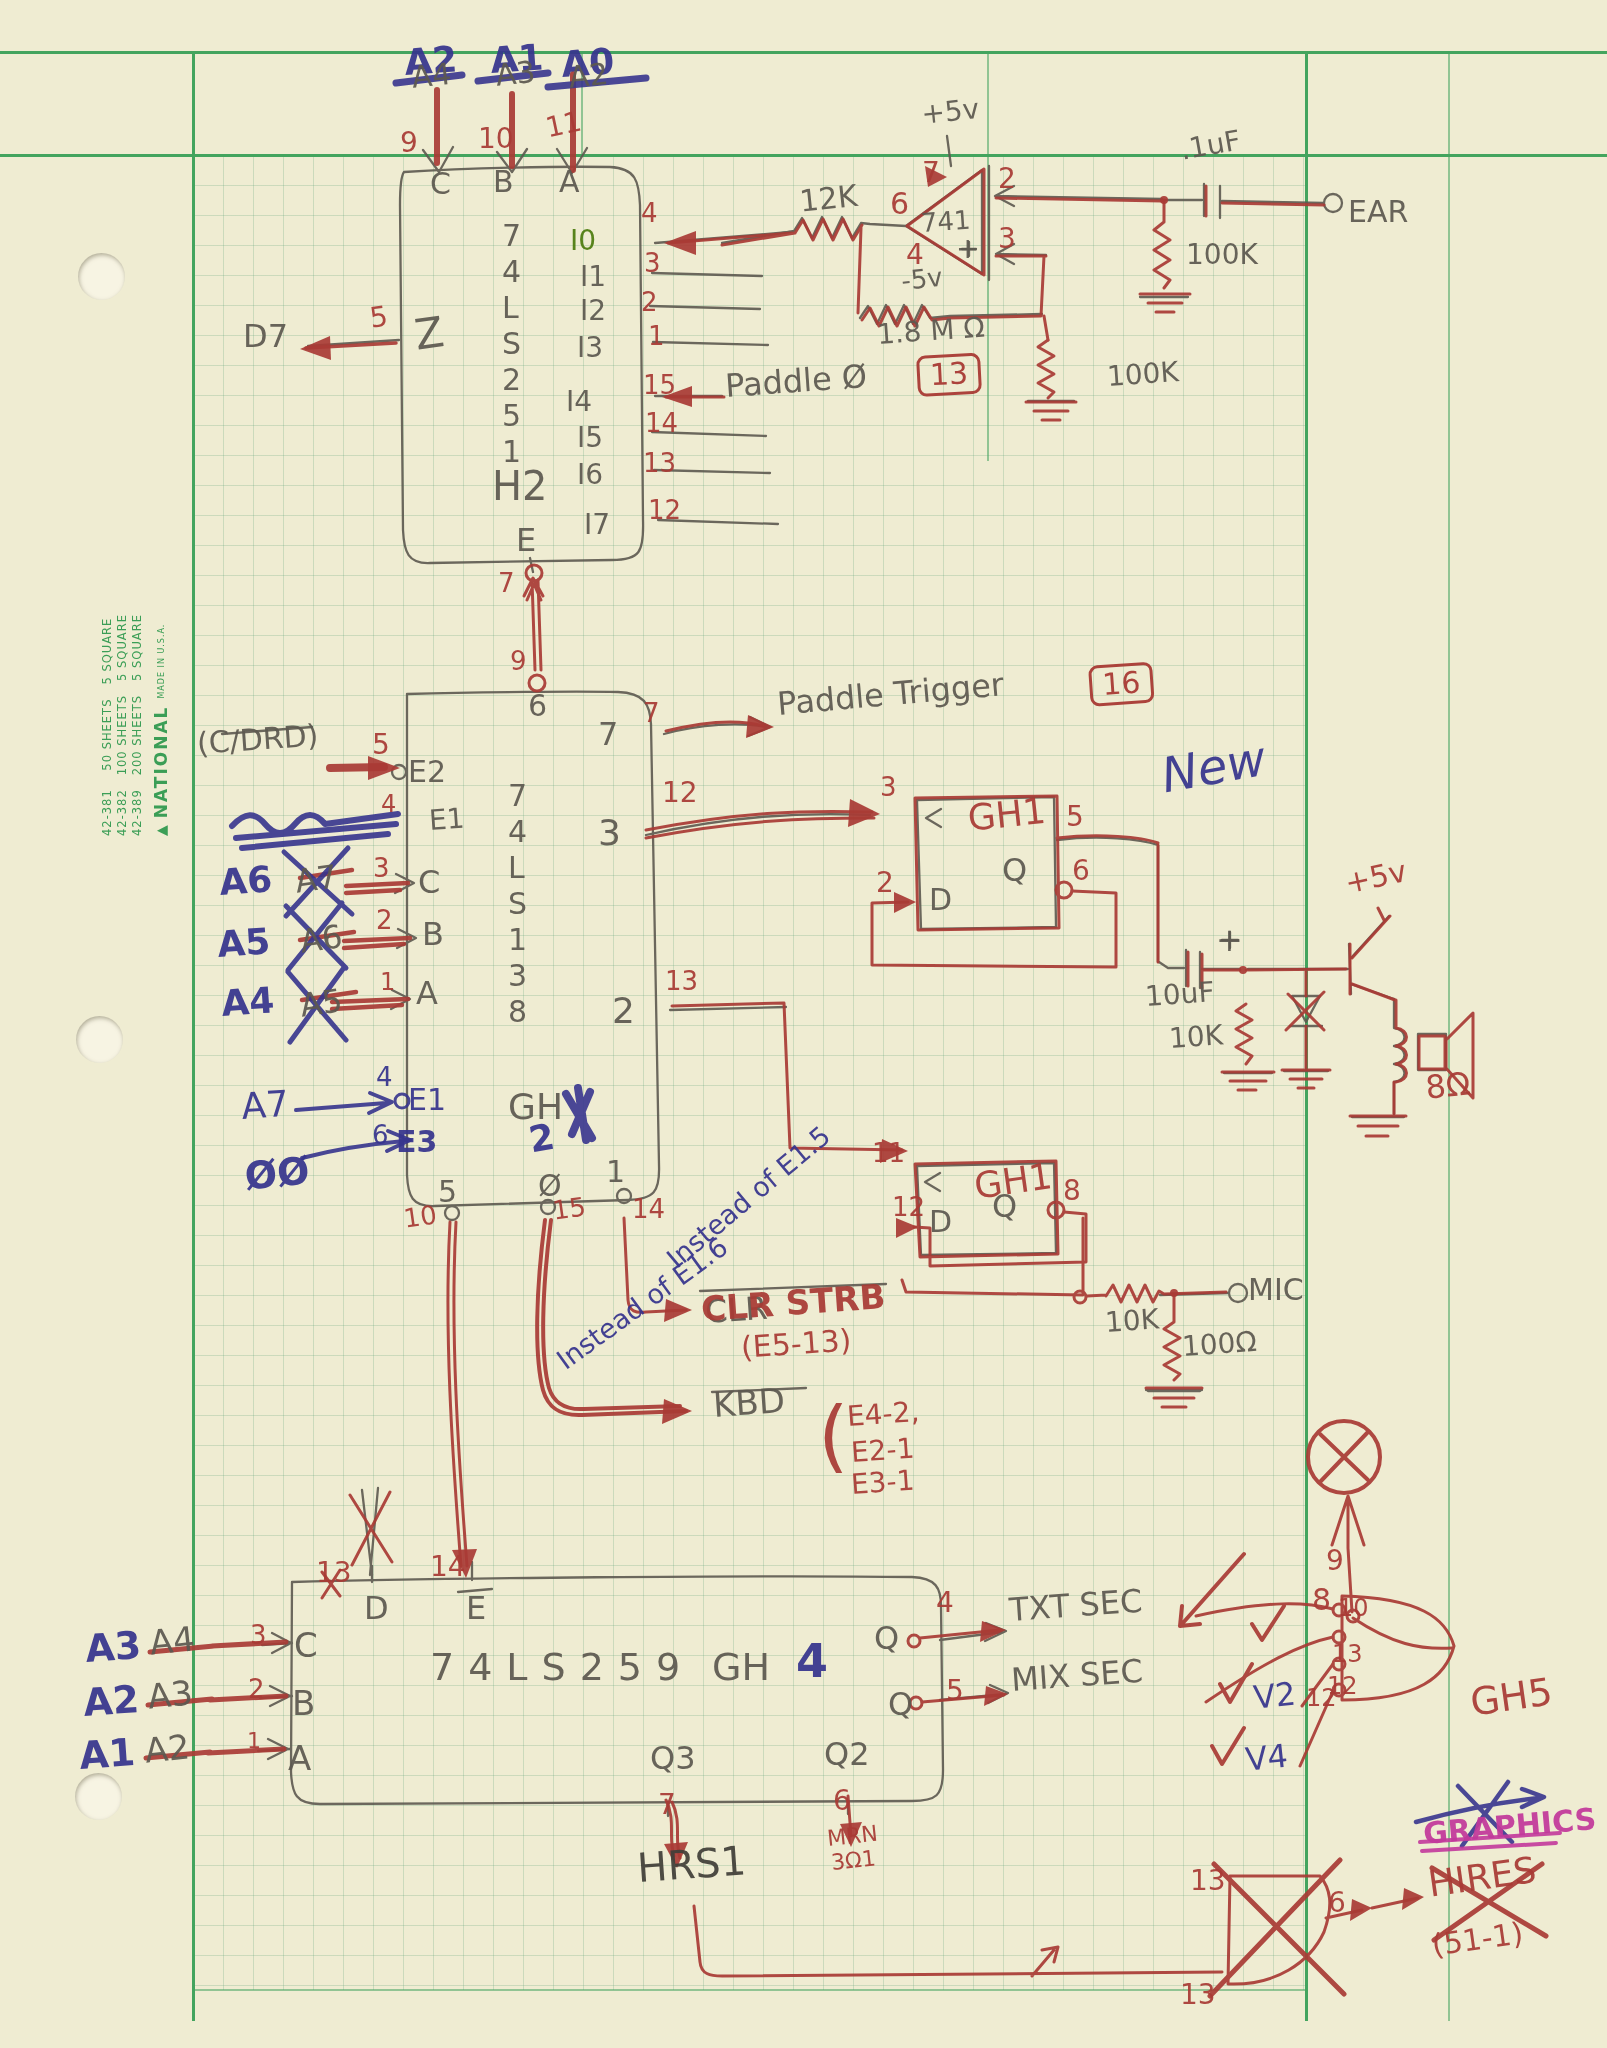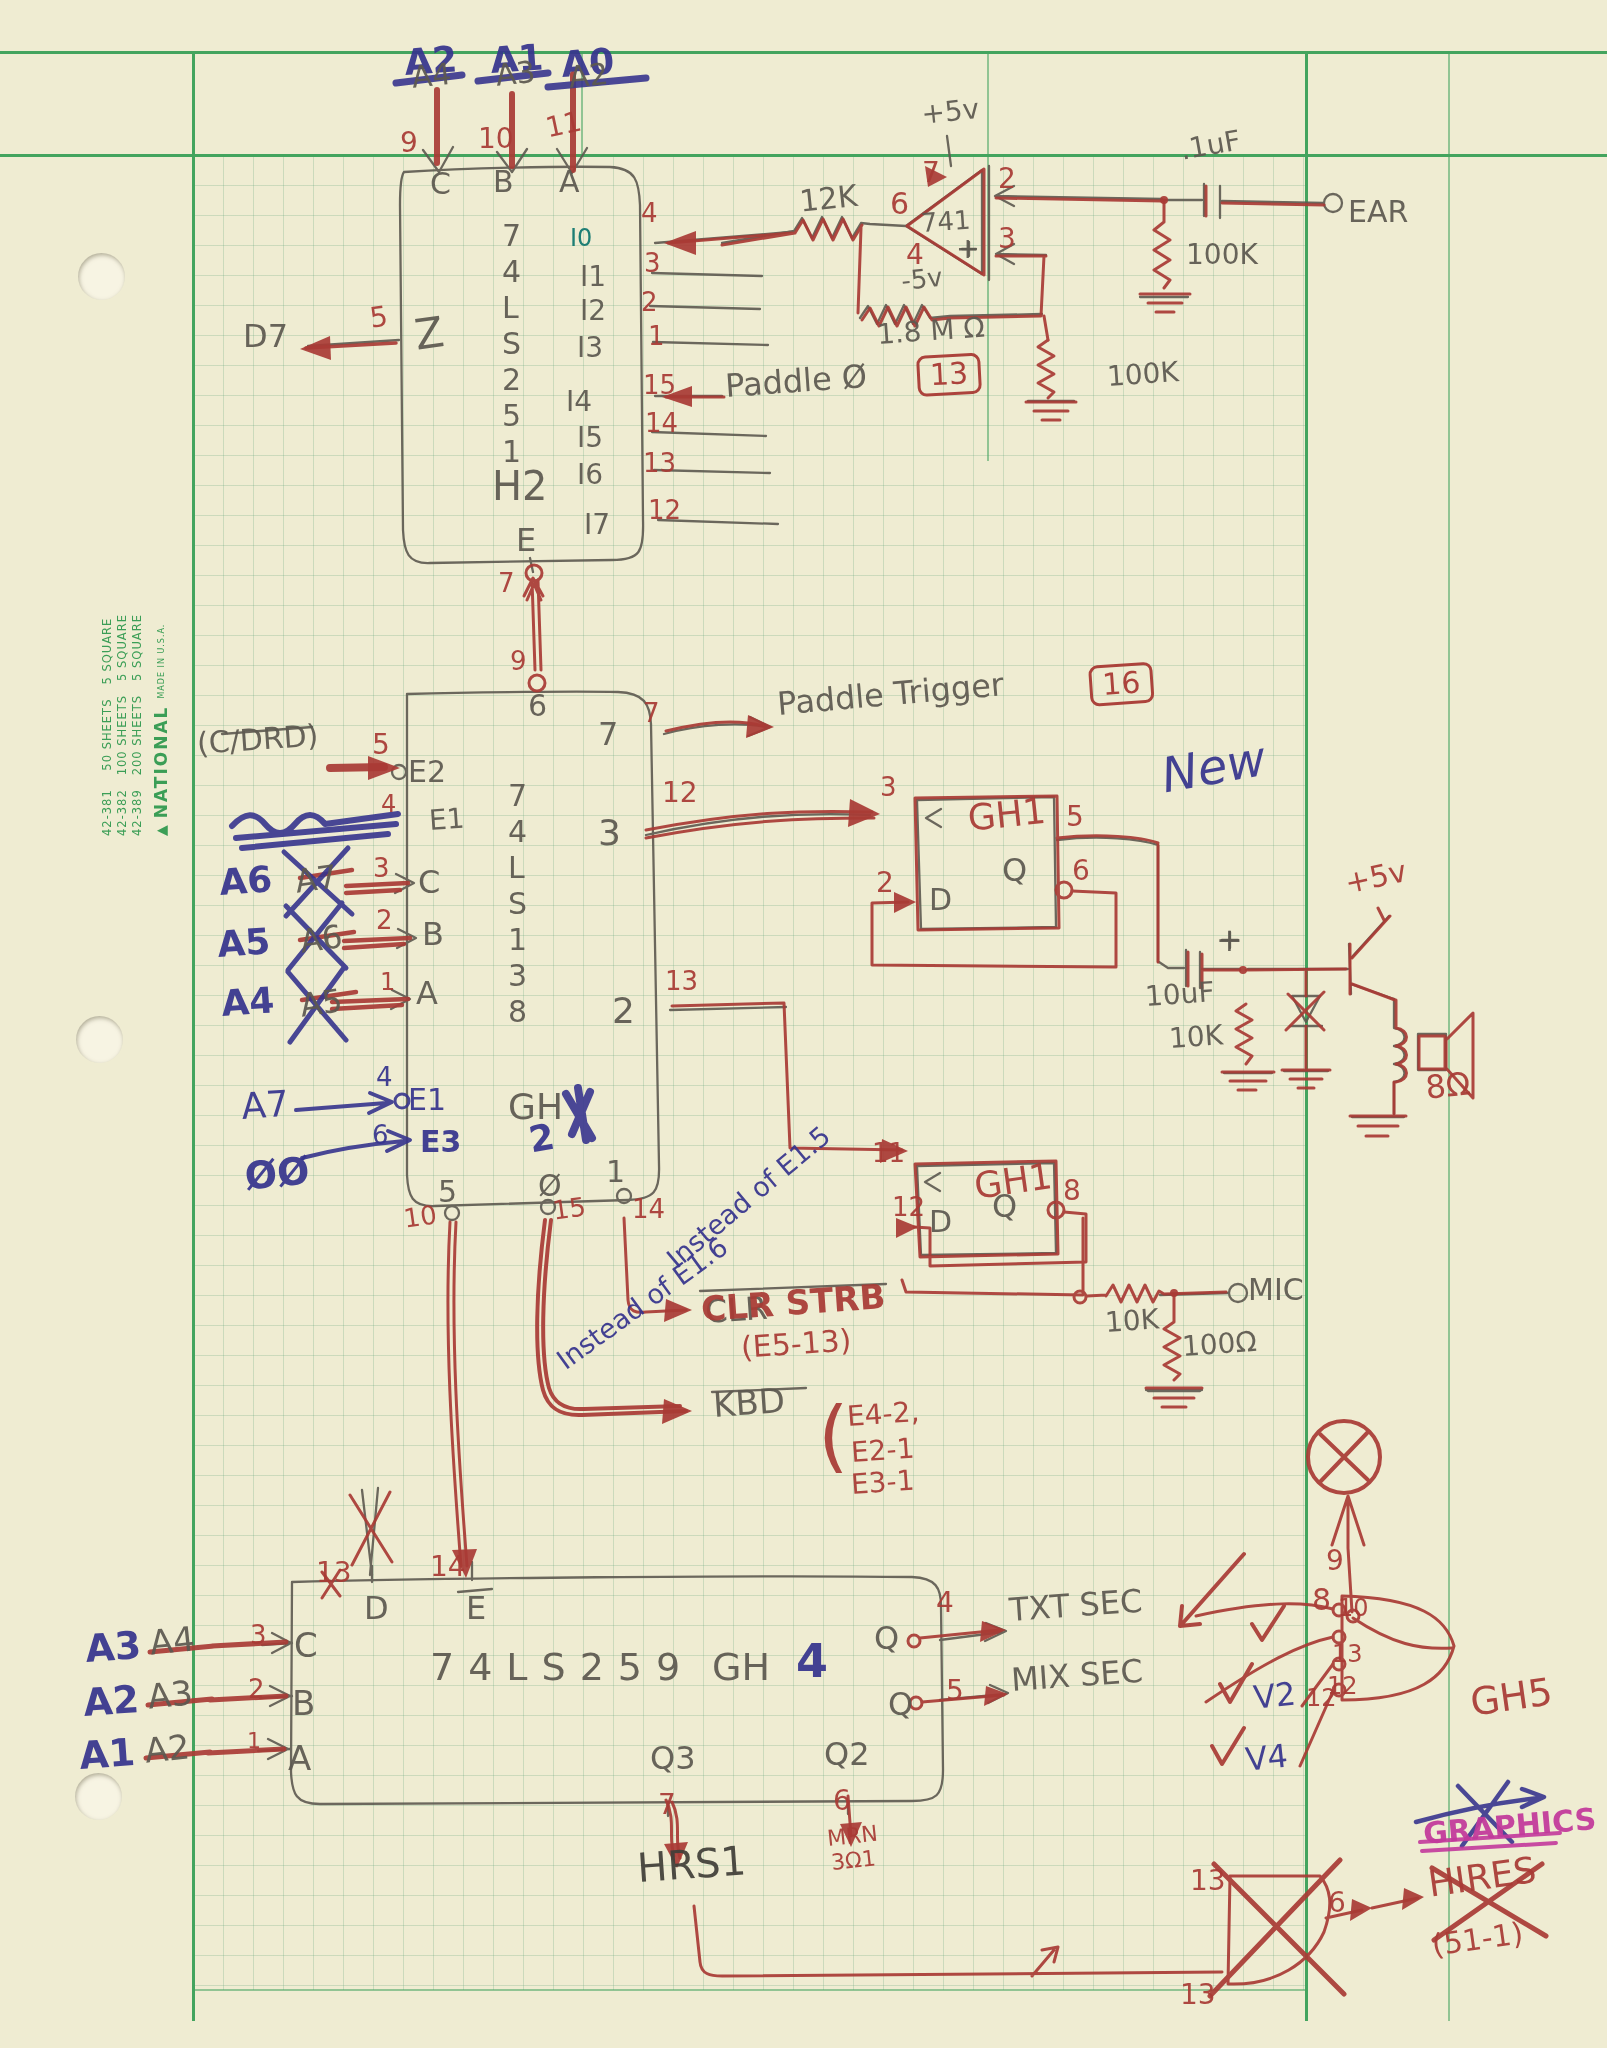--- a/index.html
+++ b/index.html
@@ -214,21 +214,21 @@
       <div class="lbl" style="left: 430px; top: 168px; font-size: 30px; color: rgb(93, 89, 80);">C</div>
       <div class="lbl" style="left: 493px; top: 166px; font-size: 30px; color: rgb(93, 89, 80);">B</div>
       <div class="lbl" style="left: 559px; top: 166px; font-size: 30px; color: rgb(93, 89, 80);">A</div>
       <div class="lbl" style="left: 502px; top: 218px; font-size: 30px; color: rgb(93, 89, 80); line-height: 36px;">7
 4
 L
 S
 2
 5
 1</div>
-      <div class="lbl" style="left: 570px; top: 226px; font-size: 24px; color: #0f766e; text-align: right;">I0</div>
+      <div class="lbl" style="left: 570px; top: 226px; font-size: 28px; color: #4d7c0f; text-align: right;">I0</div>
       <div class="lbl" style="left: 580px; top: 262px; font-size: 28px; color: rgb(93, 89, 80);">I1</div>
       <div class="lbl" style="left: 580px; top: 296px; font-size: 28px; color: rgb(93, 89, 80);">I2</div>
       <div class="lbl" style="left: 577px; top: 333px; font-size: 28px; color: rgb(93, 89, 80);">I3</div>
       <div class="lbl" style="left: 566px; top: 387px; font-size: 28px; color: rgb(93, 89, 80);">I4</div>
       <div class="lbl" style="left: 577px; top: 423px; font-size: 28px; color: rgb(93, 89, 80);">I5</div>
       <div class="lbl" style="left: 577px; top: 460px; font-size: 28px; color: rgb(93, 89, 80);">I6</div>
       <div class="lbl" style="left: 584px; top: 510px; font-size: 28px; color: rgb(93, 89, 80);">I7</div>
       <div class="lbl" style="left: 641px; top: 200px; font-size: 26px; color: rgb(169, 59, 53);">4</div>
       <div class="lbl" style="left: 644px; top: 250px; font-size: 26px; color: rgb(169, 59, 53);">3</div>
       <div class="lbl" style="left: 641px; top: 289px; font-size: 26px; color: rgb(169, 59, 53);">2</div>
@@ -276,21 +276,21 @@
       <div class="lbl" style="left: 376px; top: 907px; font-size: 26px; color: rgb(169, 59, 53);">2</div>
       <div class="lbl" style="left: 422px; top: 918px; font-size: 32px; color: rgb(93, 89, 80);">B</div>
       <div class="lbl" style="left: 220px; top: 985px; font-size: 36px; color: rgb(55, 53, 142); transform: rotate(-4deg); font-weight: 700;">A4</div>
       <div class="lbl" style="left: 298px; top: 990px; font-size: 32px; color: rgb(93, 89, 80); transform: rotate(-8deg);">A5</div>
       <div class="lbl" style="left: 380px; top: 970px; font-size: 24px; color: rgb(169, 59, 53);">1</div>
       <div class="lbl" style="left: 416px; top: 977px; font-size: 32px; color: rgb(93, 89, 80);">A</div>
       <div class="lbl" style="left: 240px; top: 1088px; font-size: 36px; color: rgb(55, 53, 142); transform: rotate(-4deg);">A7</div>
       <div class="lbl" style="left: 376px; top: 1064px; font-size: 26px; color: rgb(55, 53, 142);">4</div>
       <div class="lbl" style="left: 408px; top: 1084px; font-size: 30px; color: rgb(55, 53, 142);">E1</div>
       <div class="lbl" style="left: 372px; top: 1122px; font-size: 26px; color: rgb(55, 53, 142);">6</div>
-      <div class="lbl" style="left: 420px; top: 1126px; font-size: 30px; color: rgb(55, 53, 142); font-weight: 700;">E3</div>
+      <div class="lbl" style="left: 396px; top: 1126px; font-size: 30px; color: rgb(55, 53, 142); font-weight: 700;">E3</div>
       <div class="lbl" style="left: 243px; top: 1158px; font-size: 38px; color: rgb(55, 53, 142); transform: rotate(-6deg); font-weight: 700;">ØØ</div>
       <div class="lbl" style="left: 508px; top: 778px; font-size: 30px; color: rgb(93, 89, 80); line-height: 36px;">7
 4
 L
 S
 1
 3
 8</div>
       <div class="lbl" style="left: 508px; top: 1088px; font-size: 36px; color: rgb(93, 89, 80);">GH</div>
       <div class="lbl" style="left: 526px; top: 1122px; font-size: 36px; color: rgb(55, 53, 142); transform: rotate(-10deg); font-weight: 700;">2</div>

